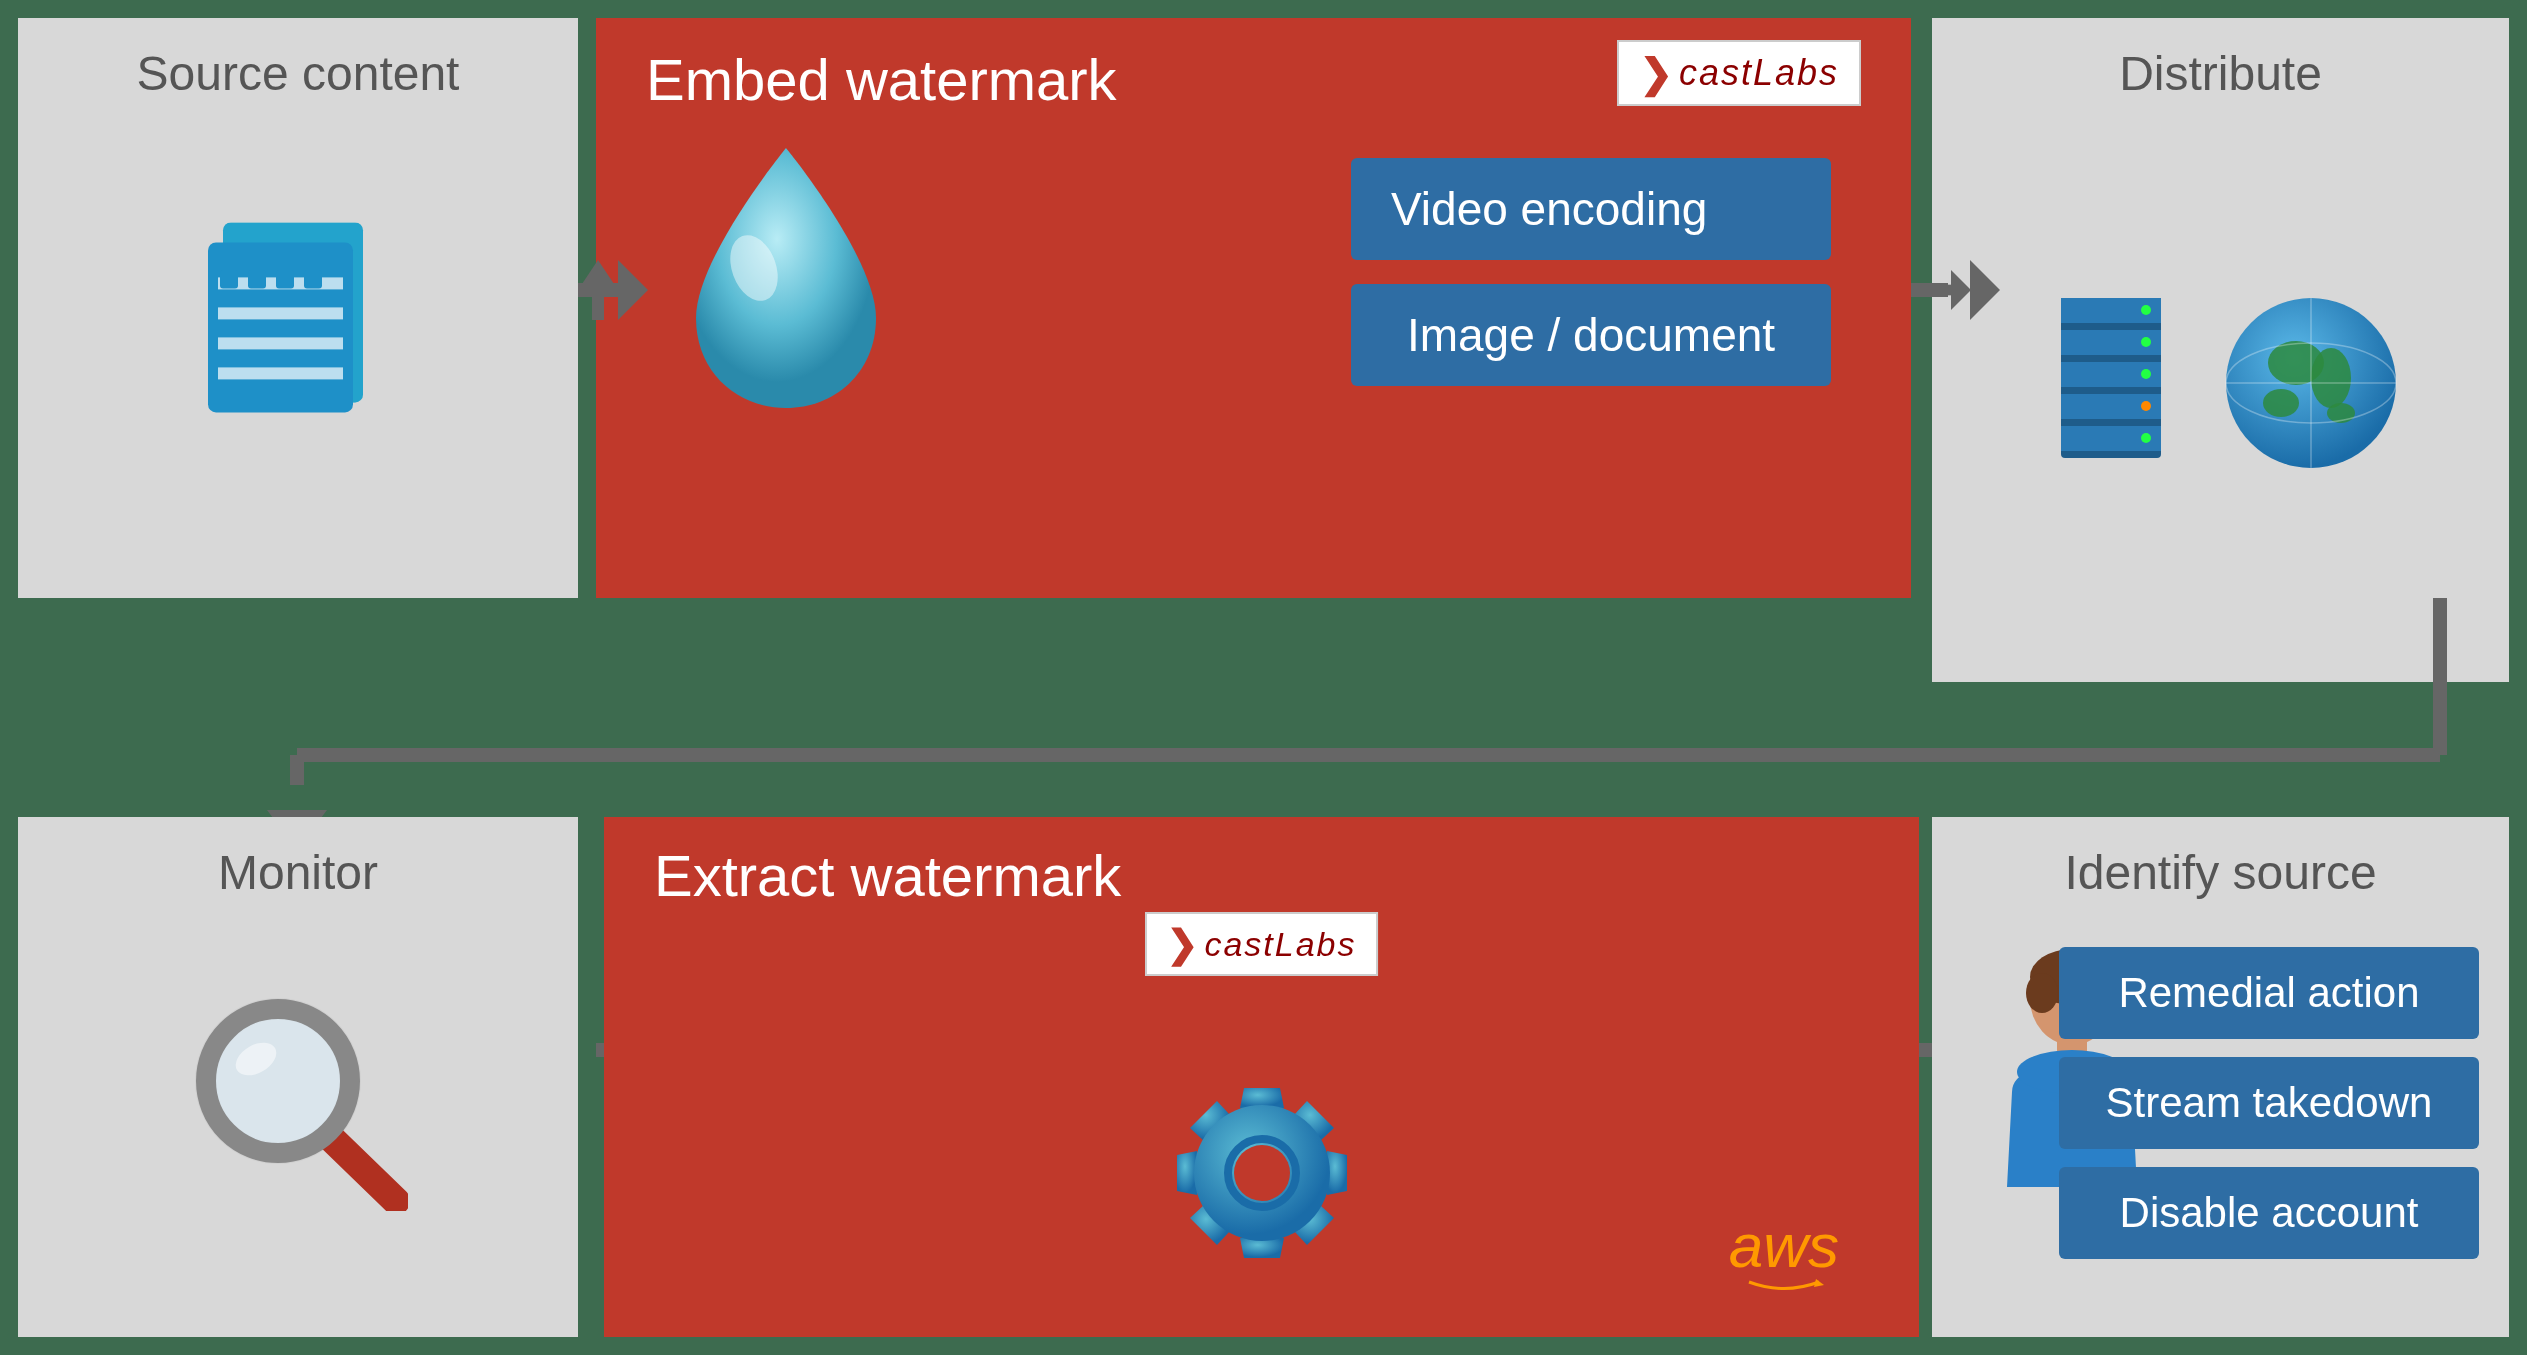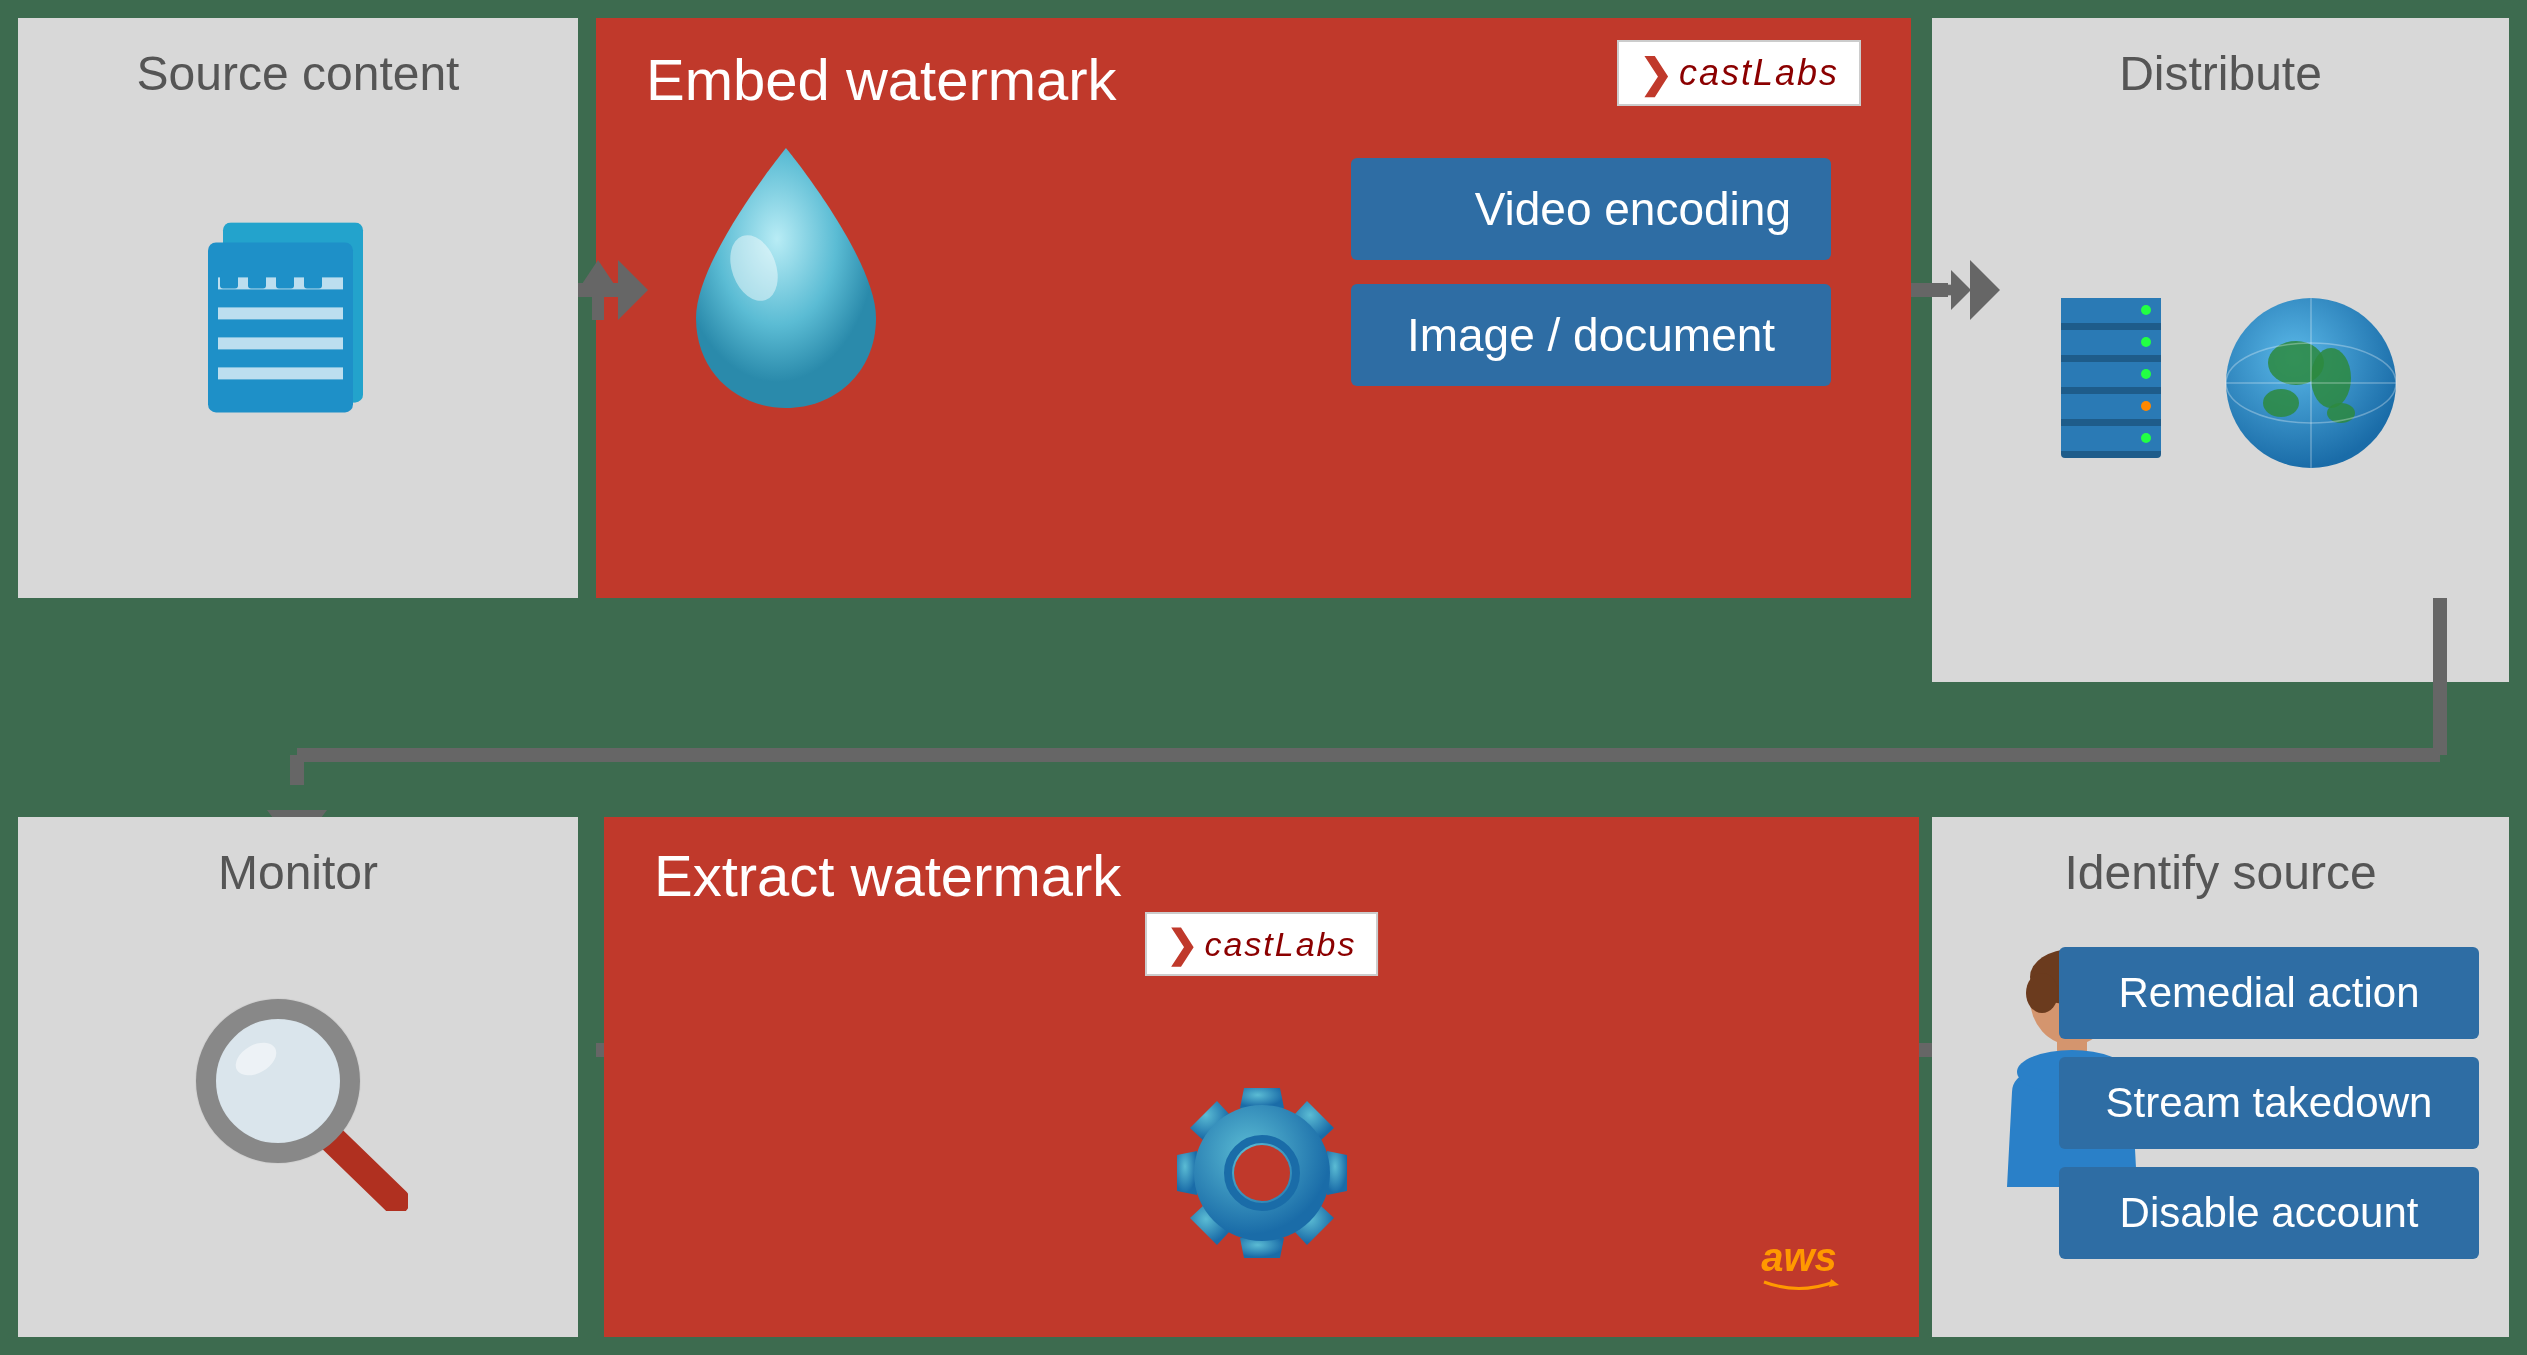--- a/index.html
+++ b/index.html
@@ -59,21 +59,21 @@
             <stop offset="100%" stop-color="#2a8aab"></stop>
           </radialGradient>
         </defs>
         <path d="M110 10 C110 10, 20 120, 20 180 C20 235 62 270 110 270 C158 270 200 235 200 180 C200 120 110 10 110 10 Z" fill="url(#dropGrad)"></path>
 
         <ellipse cx="78" cy="130" rx="22" ry="34" fill="rgba(255,255,255,0.45)" transform="rotate(-20,78,130)"></ellipse>
       </svg>
     </div>
 
     <div style="position:absolute; right:80px; top:140px; display:flex; flex-direction:column; align-items:center;">
-      <div style="background:#2e6da4; color:white; font-size:46px; padding:24px 40px; border-radius:6px; width:480px; text-align:right; margin-bottom:24px;">Video encoding</div>
+      <div style="background:#2e6da4; color:white; font-size:46px; padding:24px 40px; border-radius:6px; width:480px; text-align:left; margin-bottom:24px;">Video encoding</div>
       <div style="background:#2e6da4; color:white; font-size:46px; padding:24px 40px; border-radius:6px; width:480px; text-align:center;">Image / document</div>
     </div>
   </div>
 
   <div style="position:absolute; right:18px; top:18px; width:577px; height:664px; background:#d8d8d8;">
     <div style="position:absolute; top:28px; left:50%; transform:translateX(-50%); font-size:48px; color:#555; font-weight:300; white-space:nowrap;">Distribute</div>
 
     <div style="position:absolute; left:50%; top:55%; transform:translate(-50%,-50%); display:flex; align-items:center; gap:20px;">
 
       <svg width="160" height="190" viewBox="0 0 160 190">
@@ -200,21 +200,21 @@
 
           <circle r="28" fill="#c0392b"></circle>
 
           <circle r="34" fill="none" stroke="#1a6ca8" stroke-width="8"></circle>
         </g>
       </svg>
     </div>
 
     <div style="position:absolute; bottom:40px; right:80px;">
       <div style="display:flex; flex-direction:column; align-items:center;">
-        <span style="font-size:40px; color:#ff9900; font-weight:bold; font-style:italic; line-height:1;">aws</span>
+        <span style="font-size:62px; color:#ff9900; font-weight:normal; font-style:italic; line-height:1;">aws</span>
         <svg width="80" height="20" viewBox="0 0 80 20">
           <path d="M5,5 Q40,18 75,5" fill="none" stroke="#ff9900" stroke-width="3"></path>
           <polygon points="72,2 80,8 70,10" fill="#ff9900"></polygon>
         </svg>
       </div>
     </div>
   </div>
 
   <div style="position:absolute; right:18px; bottom:18px; width:577px; height:520px; background:#d8d8d8;text-decoration:underline;">
     <div style="position:absolute; top:28px; left:50%; transform:translateX(-50%); font-size:48px; color:#555; font-weight:300; white-space:nowrap;">Identify source</div>

